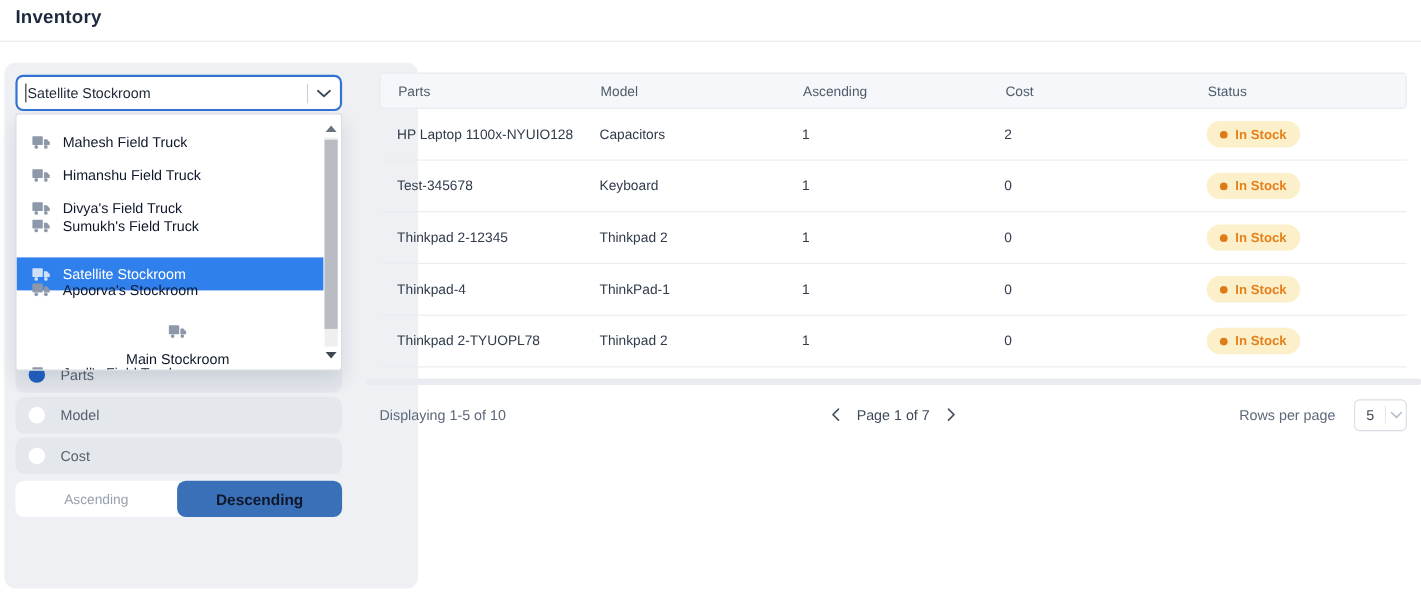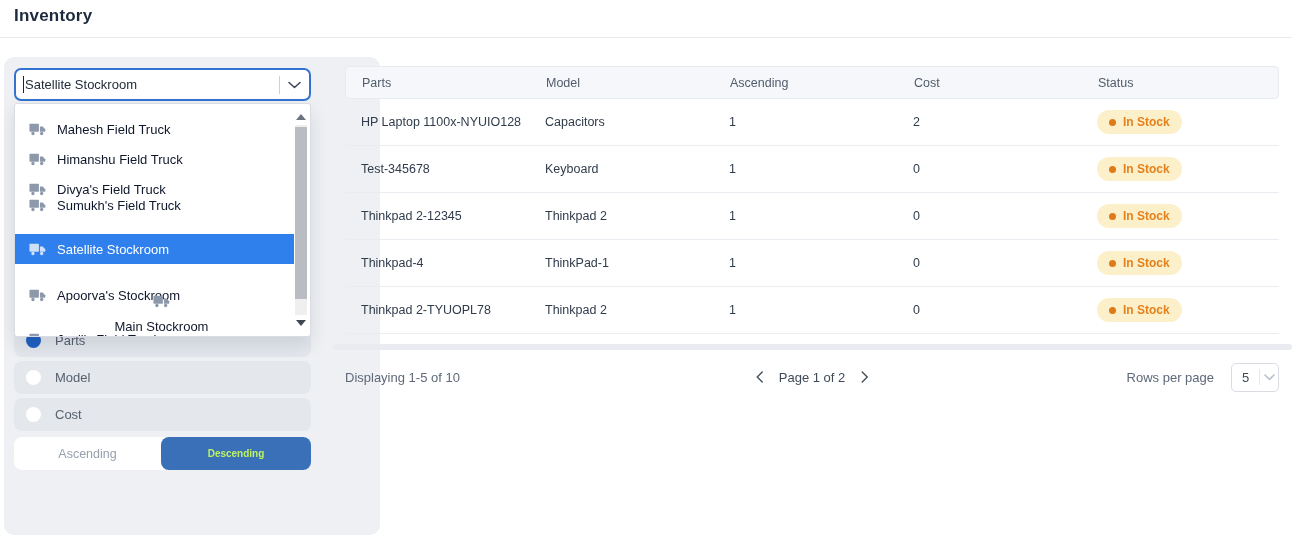--- a/index.html
+++ b/index.html
@@ -40,21 +40,21 @@
   
   .radio-row { position:absolute; left:10px; width:297px; height:33px; background:#e4e7ec; border-radius:8px;
     display:flex; align-items:center; padding-left:12px; gap:14px; }
   .radio { width:15px; height:15px; border-radius:50%; background:#fff; cursor:pointer; flex:none; }
   .radio.on { background:#2060c0; }
   .radio-label { font-size:13px; color:#57616e; }
 
   
   .order-toggle { position:absolute; left:10px; top:380px; width:297px; height:33px; background:#fff; border-radius:8px; display:flex; }
   .btn-asc { flex:1; border:none; background:transparent; color:#97a0ae; font-size:12.5px; cursor:pointer; font-family:inherit; }
-  .btn-desc { width:150px; border:none; background:#3a70b7; color:#bef264; font-size:10px; font-weight:600; border-radius:8px; cursor:pointer; font-family:inherit; }
+  .btn-desc { width:150px; border:none; background:#3a70b7; color:#0f172a; font-size:14px; font-weight:600; border-radius:8px; cursor:pointer; font-family:inherit; }
   .btn-apply { position:absolute; left:10px; top:425px; width:297px; height:32px; background:#1c3b64; color:#fff;
     border:none; border-radius:8px; font-size:13px; font-weight:700; cursor:pointer; font-family:inherit; }
 
   
   .thead { position:absolute; left:345px; top:66px; width:934px; height:33px; background:#f5f7fa;
     border:1px solid #e8ebef; border-radius:4px; display:grid; grid-template-columns:184px 184px 184px 184px 1fr;
     align-items:center; font-size:12.5px; color:#505c6b; }
   .th { padding-left:16px; }
   .tbody { position:absolute; left:345px; top:99px; width:934px; }
   .trow { height:47px; border-bottom:1px solid #e9ecf0; display:grid; grid-template-columns:184px 184px 184px 184px 1fr;
@@ -170,21 +170,21 @@
             <span class="dd-icon">
               <svg width="17" height="14" viewBox="0 0 24 20" fill="#8d99ab" xmlns="http://www.w3.org/2000/svg">
                 <rect x="0.5" y="2.5" width="13.5" height="11.5" rx="1"></rect>
                 <path d="M15.5 6.5h4l3.5 4V14h-7.5z"></path>
                 <circle cx="5.5" cy="16.5" r="2.4"></circle>
                 <circle cx="18" cy="16.5" r="2.4"></circle>
               </svg>
             </span>
             <span class="dd-label">Satellite Stockroom</span>
           </div>
-          <div class="dd-item" style="top: 176px; text-align: center;">
+          <div class="dd-item" style="top: 144px; text-align: center;">
             <span class="dd-icon">
               <svg width="17" height="14" viewBox="0 0 24 20" fill="#8d99ab" xmlns="http://www.w3.org/2000/svg">
                 <rect x="0.5" y="2.5" width="13.5" height="11.5" rx="1"></rect>
                 <path d="M15.5 6.5h4l3.5 4V14h-7.5z"></path>
                 <circle cx="5.5" cy="16.5" r="2.4"></circle>
                 <circle cx="18" cy="16.5" r="2.4"></circle>
               </svg>
             </span>
             <span class="dd-label">Apoorva's Stockroom</span>
           </div>
@@ -289,21 +289,21 @@
 
     <div class="tfooter">
       <span>Displaying 1-5 of 10</span>
 
       <div class="pagination">
         <span class="pg-arrow">
           <svg width="8" height="12" viewBox="0 0 8 12" fill="none">
               <path d="M6.5 1 L1.5 6 L6.5 11" stroke="#4a5560" stroke-width="1.5" stroke-linecap="round" stroke-linejoin="round"></path>
             </svg>
         </span>
-        <span>Page 1 of 2</span>
+        <span>Page 1 of 7</span>
         <span class="pg-arrow">
           <svg width="8" height="12" viewBox="0 0 8 12" fill="none">
               <path d="M1.5 1 L6.5 6 L1.5 11" stroke="#4a5560" stroke-width="1.5" stroke-linecap="round" stroke-linejoin="round"></path>
             </svg>
         </span>
       </div>
 
       <div class="rpp">
         <span>Rows per page</span>
         <div class="rpp-select">

